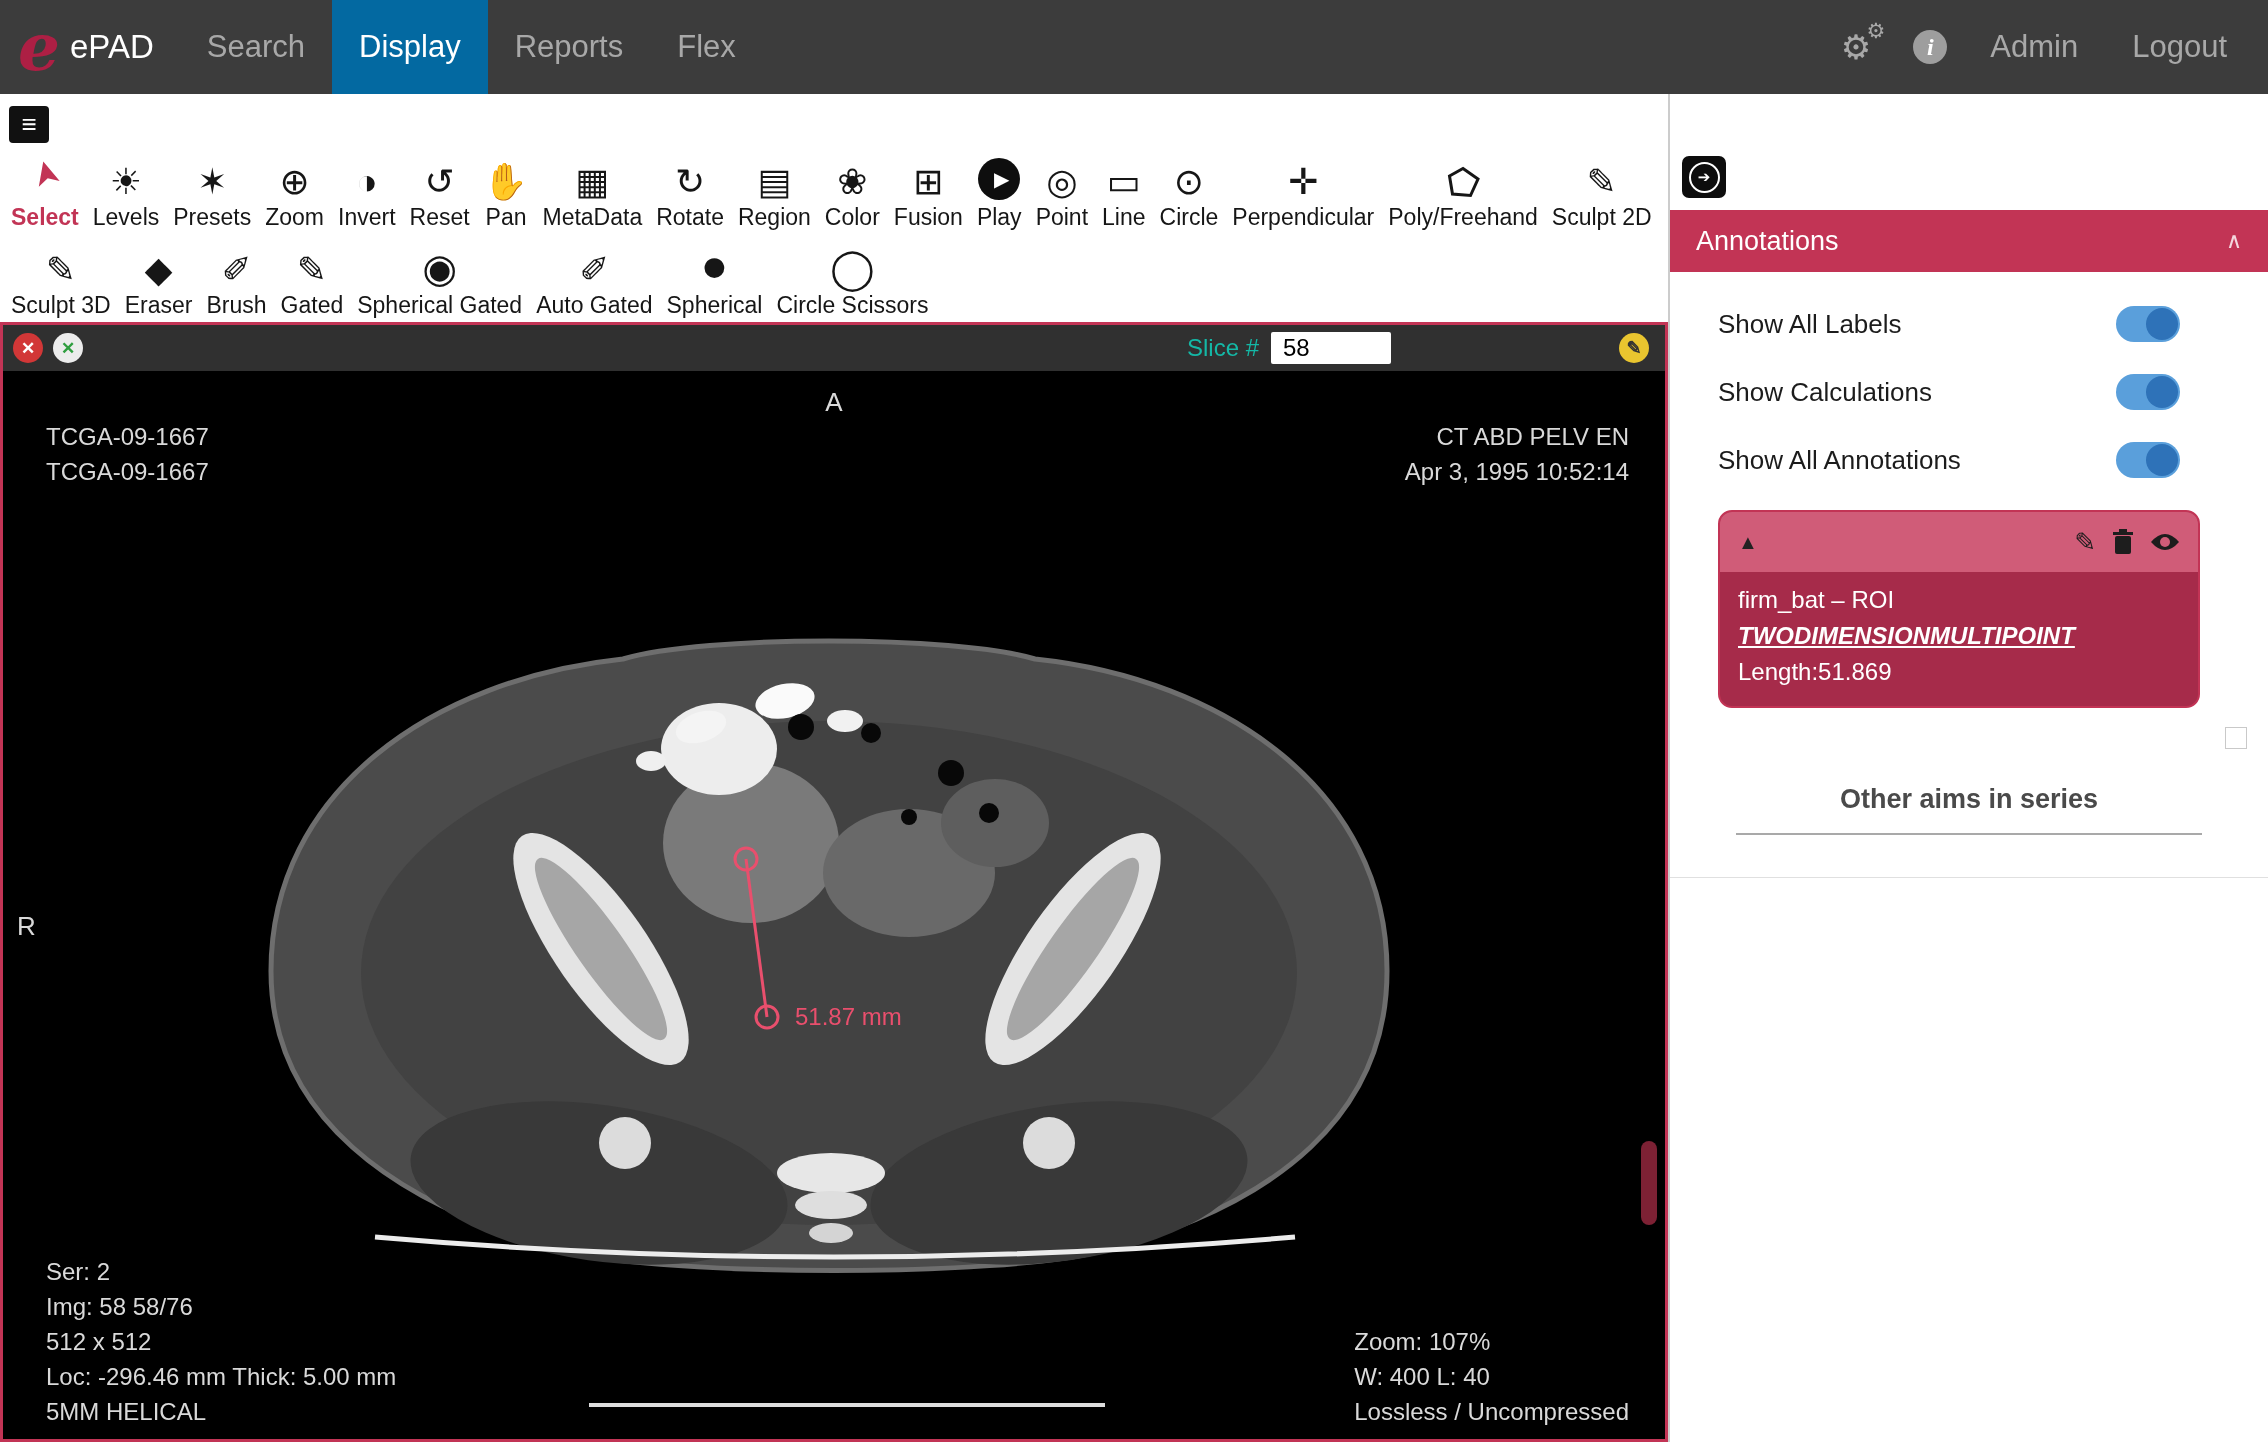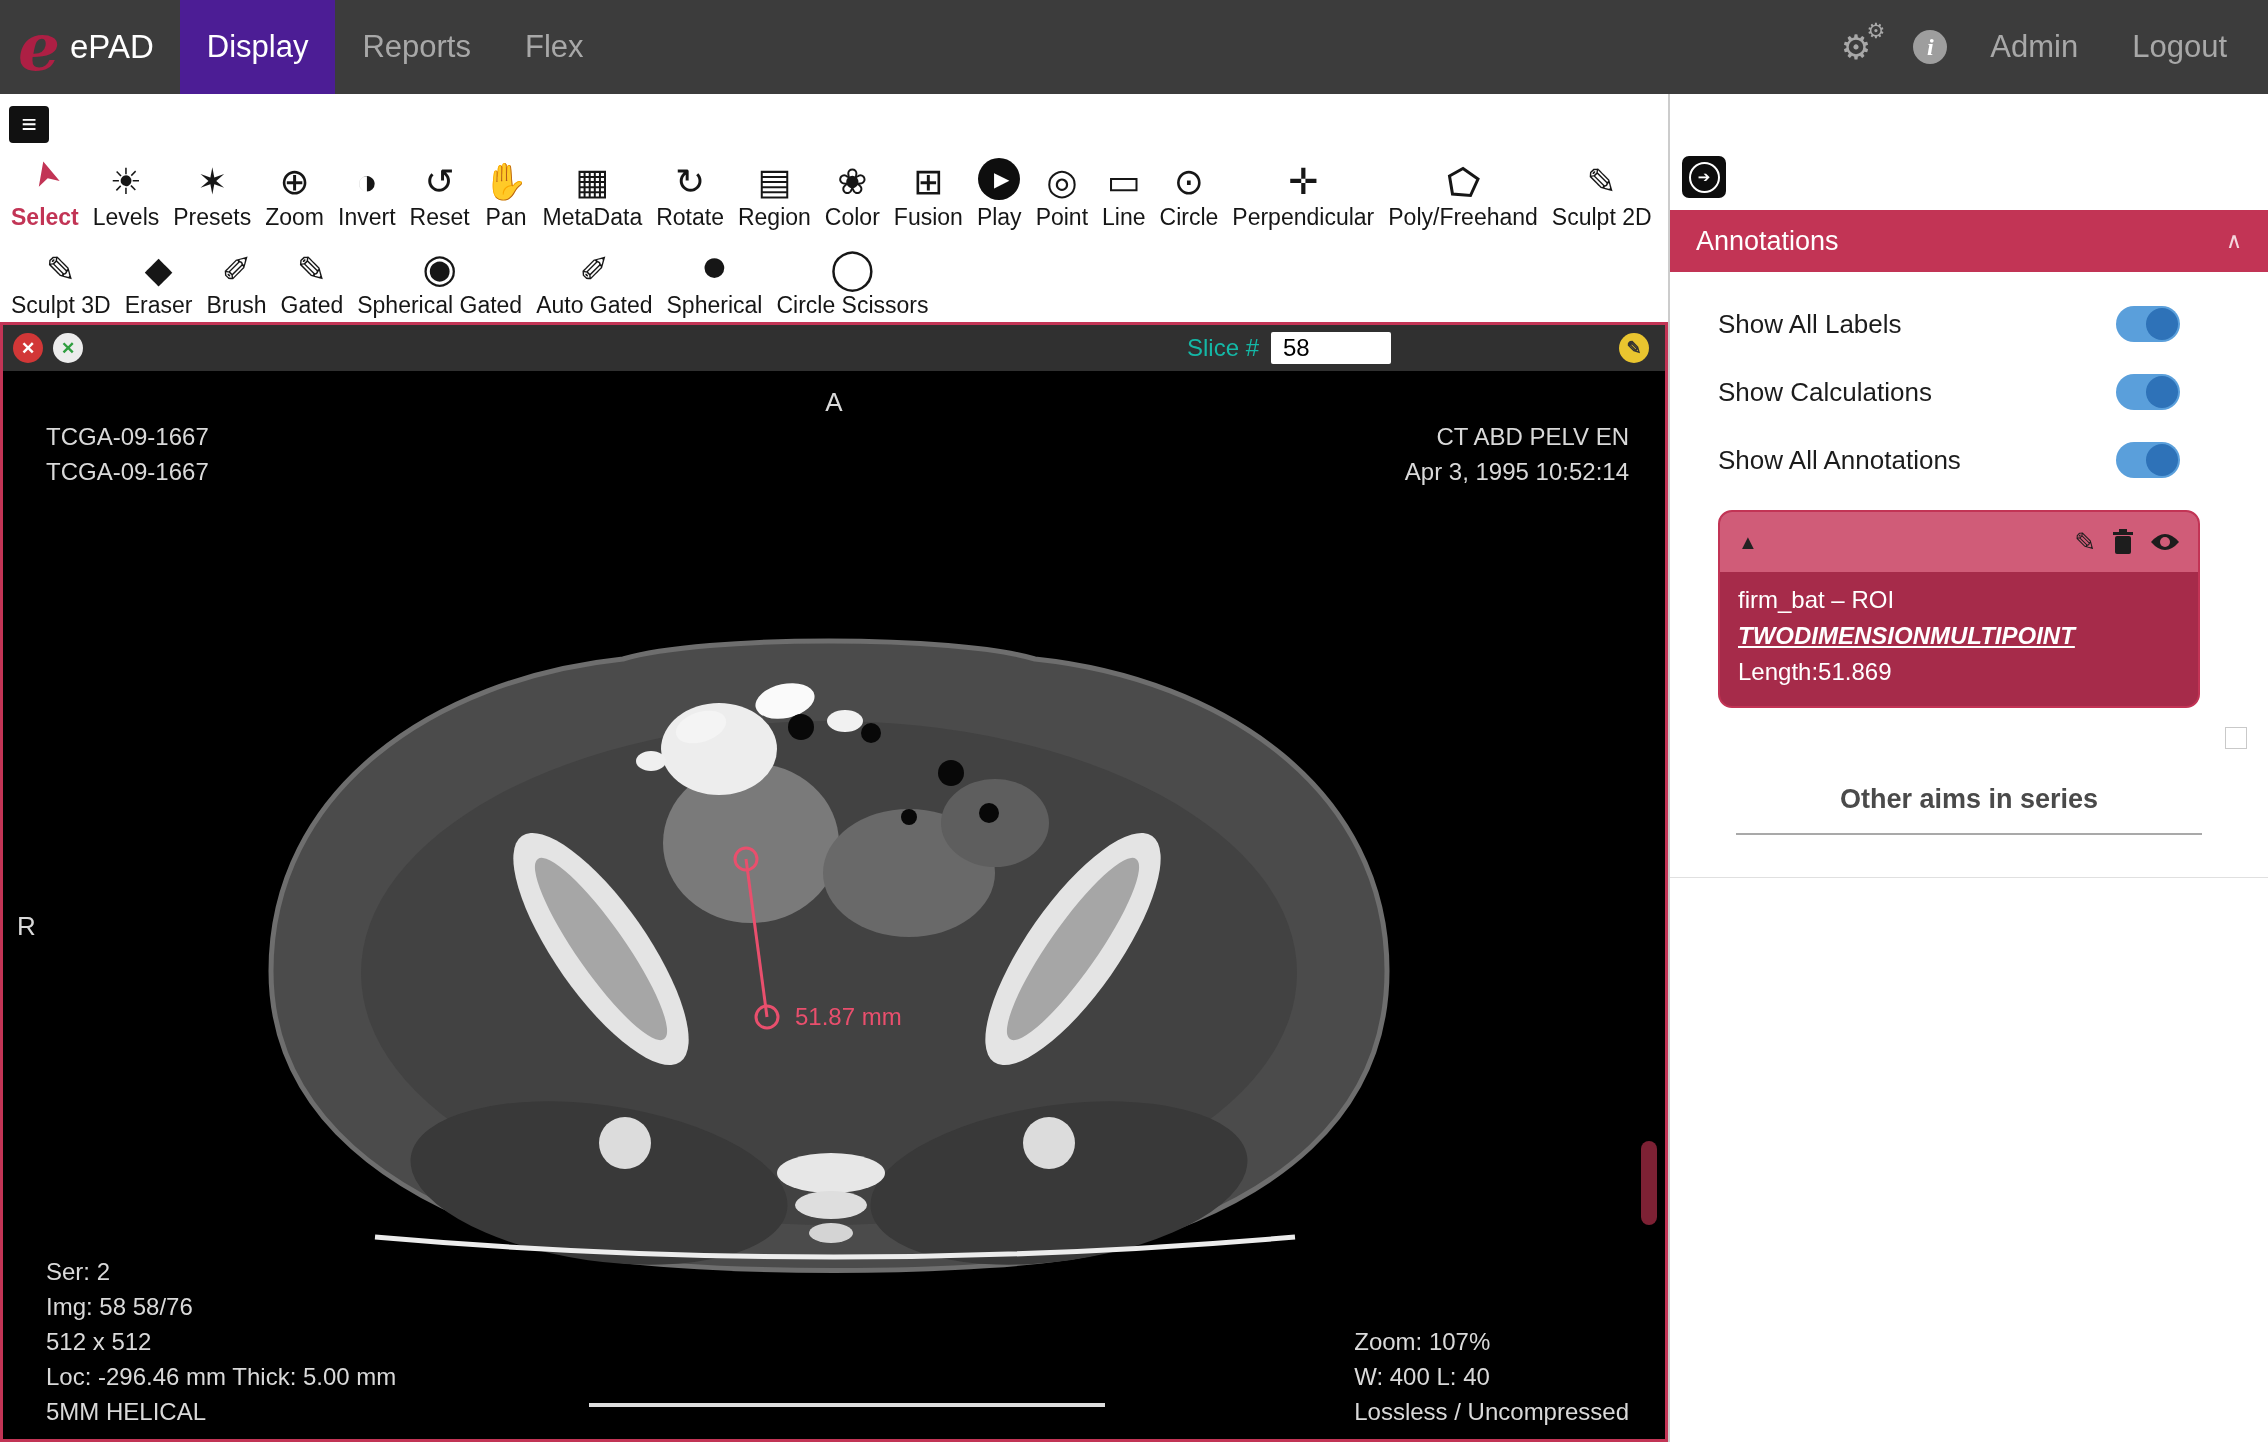--- a/index.html
+++ b/index.html
@@ -8,21 +8,21 @@
 
   
   .nav{position:absolute;top:0;left:0;right:0;height:94px;background:#3c3c3c;
        display:flex;align-items:center;}
   .logo-e{font-family:"DejaVu Serif",serif;font-style:italic;font-weight:bold;
           color:#ad1f44;font-size:66px;line-height:1;margin-left:18px;cursor:pointer;}
   .brand{color:#fff;font-size:33px;margin-left:10px;margin-right:26px;}
   .nav-items{display:flex;height:100%;}
   .nav-item{color:#a8a8a8;font-size:31px;padding:0 27px;height:100%;
             display:flex;align-items:center;cursor:pointer;white-space:nowrap;}
-  .nav-item.active{background:#4c1d95;color:#fff;}
+  .nav-item.active{background:#0369a1;color:#fff;}
   .nav-right{margin-left:auto;display:flex;align-items:center;height:100%;padding-right:14px;}
   .gears{position:relative;color:#a8a8a8;font-size:34px;margin-right:26px;cursor:pointer;}
   .gear-small{position:absolute;font-size:21px;right:-14px;top:-8px;}
   .info-badge{width:34px;height:34px;border-radius:50%;background:#9e9e9e;color:#fff;
               font-family:"Liberation Serif",serif;font-style:italic;font-weight:bold;
               font-size:24px;display:flex;align-items:center;justify-content:center;
               margin:0 16px;cursor:pointer;}
 
   
   .toolbar{position:absolute;top:94px;left:0;width:1668px;height:228px;background:#fff;}
@@ -107,20 +107,21 @@
 </style>
 </head>
 <body>
 
 <div id="app">
 
   <header class="nav">
     <span class="logo-e">e</span>
     <span class="brand">ePAD</span>
     <nav class="nav-items">
+      <div class="nav-item">Search</div>
       <div class="nav-item active">Display</div>
       <div class="nav-item">Reports</div>
       <div class="nav-item">Flex</div>
     </nav>
     <div class="nav-right">
       <span class="gears"><span>⚙</span><span class="gear-small">⚙</span></span>
       <span class="info-badge">i</span>
       <div class="nav-item">Admin</div>
       <div class="nav-item">Logout</div>
     </div>

